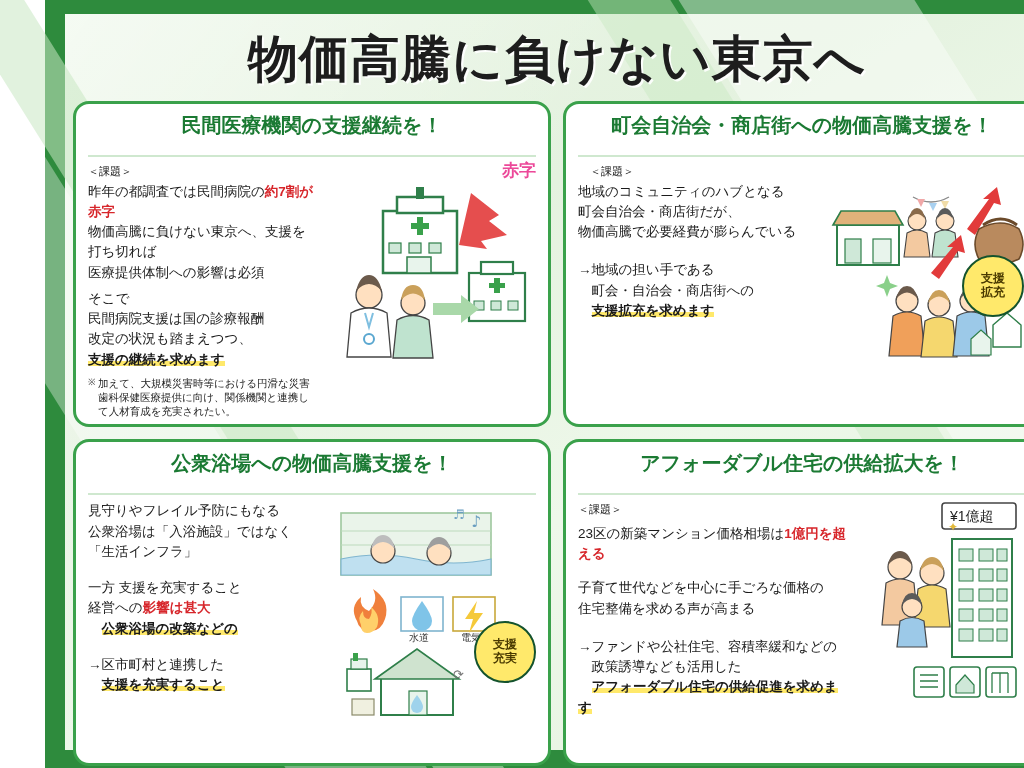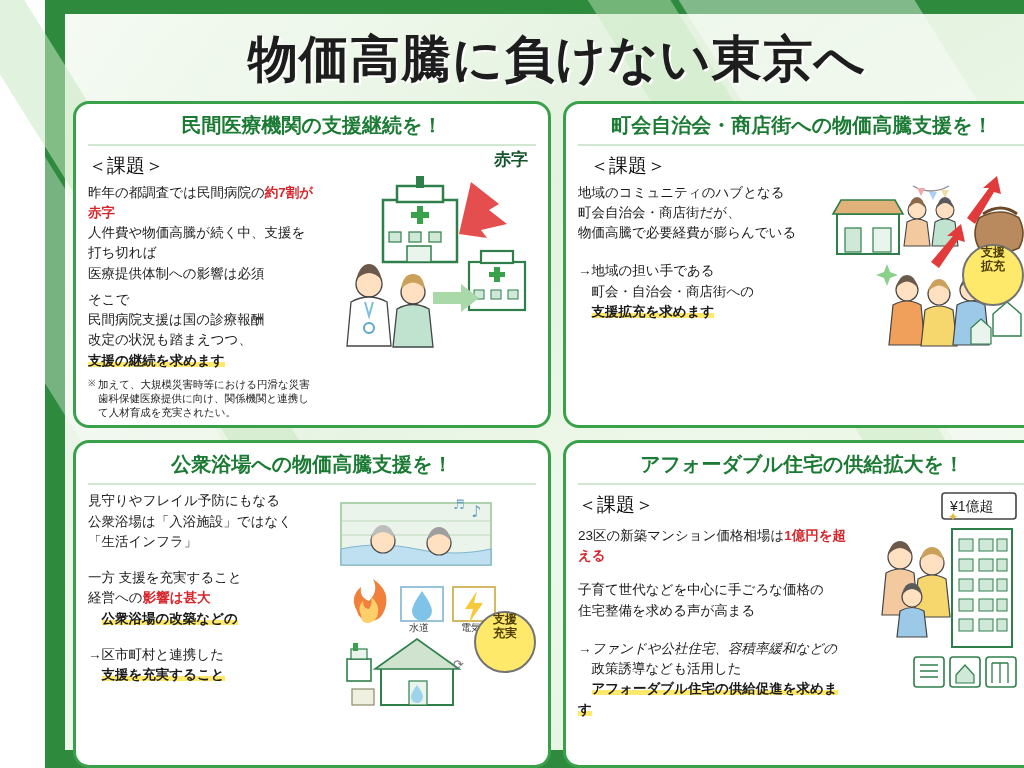--- a/index.html
+++ b/index.html
@@ -92,41 +92,41 @@
     box-sizing: border-box;
     position: relative;
     overflow: hidden;
   }
   .card-title {
     text-align: center;
     font-size: 20px;
     font-weight: bold;
     color: #1b7a33;
     border-bottom: 2px solid #cfe8cf;
-    padding-bottom: 5px;
+    padding-bottom: 16px;
     margin-bottom: 6px;
     letter-spacing: 0px;
   }
   .card-body {
     display: flex;
     gap: 6px;
     height: calc(100% - 40px);
   }
   .col-text {
     flex: 1 1 auto;
     font-size: 13.5px;
     line-height: 1.5;
     color: #1a1a1a;
   }
   .col-art {
     flex: 0 0 auto;
     position: relative;
   }
   .kadai {
-    font-size: 19px;
+    font-size: 11px;
     color: #111;
     margin-bottom: 2px;
   }
   .red { color: #d7262b; font-weight: bold; }
   .ul-yellow {
     background: linear-gradient(transparent 62%, #ffe96b 62%, #ffe96b 95%, transparent 95%);
     font-weight: bold;
   }
   .arrow-line { margin-top: 6px; }
   .small-note {
@@ -157,23 +157,23 @@
     color: #d7262b;
     background: linear-gradient(transparent 62%, #ffe96b 62%, #ffe96b 96%, transparent 96%);
   }
   
   svg { display: block; }
   .badge {
     position: absolute;
     width: 58px; height: 58px;
     border-radius: 50%;
     background: #ffe96b;
-    border: 2px solid #737373;
+    border: 2px solid #14532d;
     display: flex;
-    align-items: flex-start;
+    align-items: center;
     justify-content: center;
     text-align: center;
     font-size: 12px;
     font-weight: bold;
     color: #4a3a00;
     line-height: 1.15;
   }
 </style>
 </head>
 <body>
@@ -195,30 +195,30 @@
     <div class="grid">
 
       <div class="card">
         <div class="card-title">民間医療機関の支援継続を！</div>
         <div class="card-body">
           <div class="col-text">
             <div class="kadai">＜課題＞</div>
             <div>
               <span>昨年の都調査では民間病院の</span><span class="red">約7割が赤字</span>
             </div>
-            <div>人件費や物価高騰が続く中、支援を打ち切れば</div>
+            <div>物価高騰に負けない東京へ、支援を打ち切れば</div>
             <div>医療提供体制への影響は必須</div>
             <div style="margin-top:6px;">そこで</div>
             <div>民間病院支援は国の診療報酬</div>
             <div>改定の状況も踏まえつつ、</div>
             <div><span class="ul-yellow">支援の継続を求めます</span></div>
             <div class="small-note">加えて、大規模災害時等における円滑な災害歯科保健医療提供に向け、関係機関と連携して人材育成を充実されたい。</div>
           </div>
           <div class="col-art" style="width:215px;">
-            <div style="position:absolute; right:8px; top:-4px; font-size:17px; font-weight:bold; color:#14532d;">赤字</div>
+            <div style="position:absolute; right:0; top:-4px; font-size:17px; font-weight:bold; color:#ec4899;">赤字</div>
             <svg width="215" height="215" viewBox="0 0 215 215">
 
               <path d="M150 30 L178 52 L168 58 L186 72 L160 78 L166 86 L138 82 Z" fill="#e23b3b" opacity="0.9"></path>
 
               <rect x="62" y="48" width="74" height="62" fill="#ffffff" stroke="#2f7f4a" stroke-width="2.5"></rect>
               <rect x="76" y="34" width="46" height="16" fill="#ffffff" stroke="#2f7f4a" stroke-width="2.5"></rect>
               <rect x="95" y="24" width="8" height="12" fill="#2f7f4a"></rect>
               <rect x="90" y="60" width="18" height="6" fill="#3aa14b"></rect>
               <rect x="96" y="54" width="6" height="18" fill="#3aa14b"></rect>
               <rect x="68" y="80" width="12" height="10" fill="#cfe8d8" stroke="#2f7f4a" stroke-width="1.2"></rect>
@@ -372,21 +372,21 @@
       <div class="card">
         <div class="card-title">アフォーダブル住宅の供給拡大を！</div>
         <div class="card-body">
           <div class="col-text" style="max-width:300px;">
             <div class="kadai">＜課題＞</div>
             <div style="margin-top:6px;">
               <span>23区の新築マンション価格相場は</span><span class="red">1億円を超える</span>
             </div>
             <div style="margin-top:14px;">子育て世代などを中心に手ごろな価格の</div>
             <div>住宅整備を求める声が高まる</div>
-            <div style="margin-top:18px;font-style:italic;">→ファンドや公社住宅、容積率緩和などの</div>
+            <div style="margin-top:18px;">→ファンドや公社住宅、容積率緩和などの</div>
             <div>　政策誘導なども活用した</div>
             <div>　<span class="ul-yellow">アフォーダブル住宅の供給促進を求めます</span></div>
           </div>
           <div class="col-art" style="width:170px;">
             <svg width="170" height="215" viewBox="0 0 170 215">
 
               <rect x="86" y="2" width="74" height="26" rx="3" fill="#ffffff" stroke="#444" stroke-width="1.6"></rect>
               <text x="94" y="20" font-size="14" fill="#222" font-family="Liberation Sans, sans-serif">¥1億超</text>
 
               <rect x="96" y="38" width="60" height="118" fill="#ffffff" stroke="#2f7f4a" stroke-width="2"></rect>

